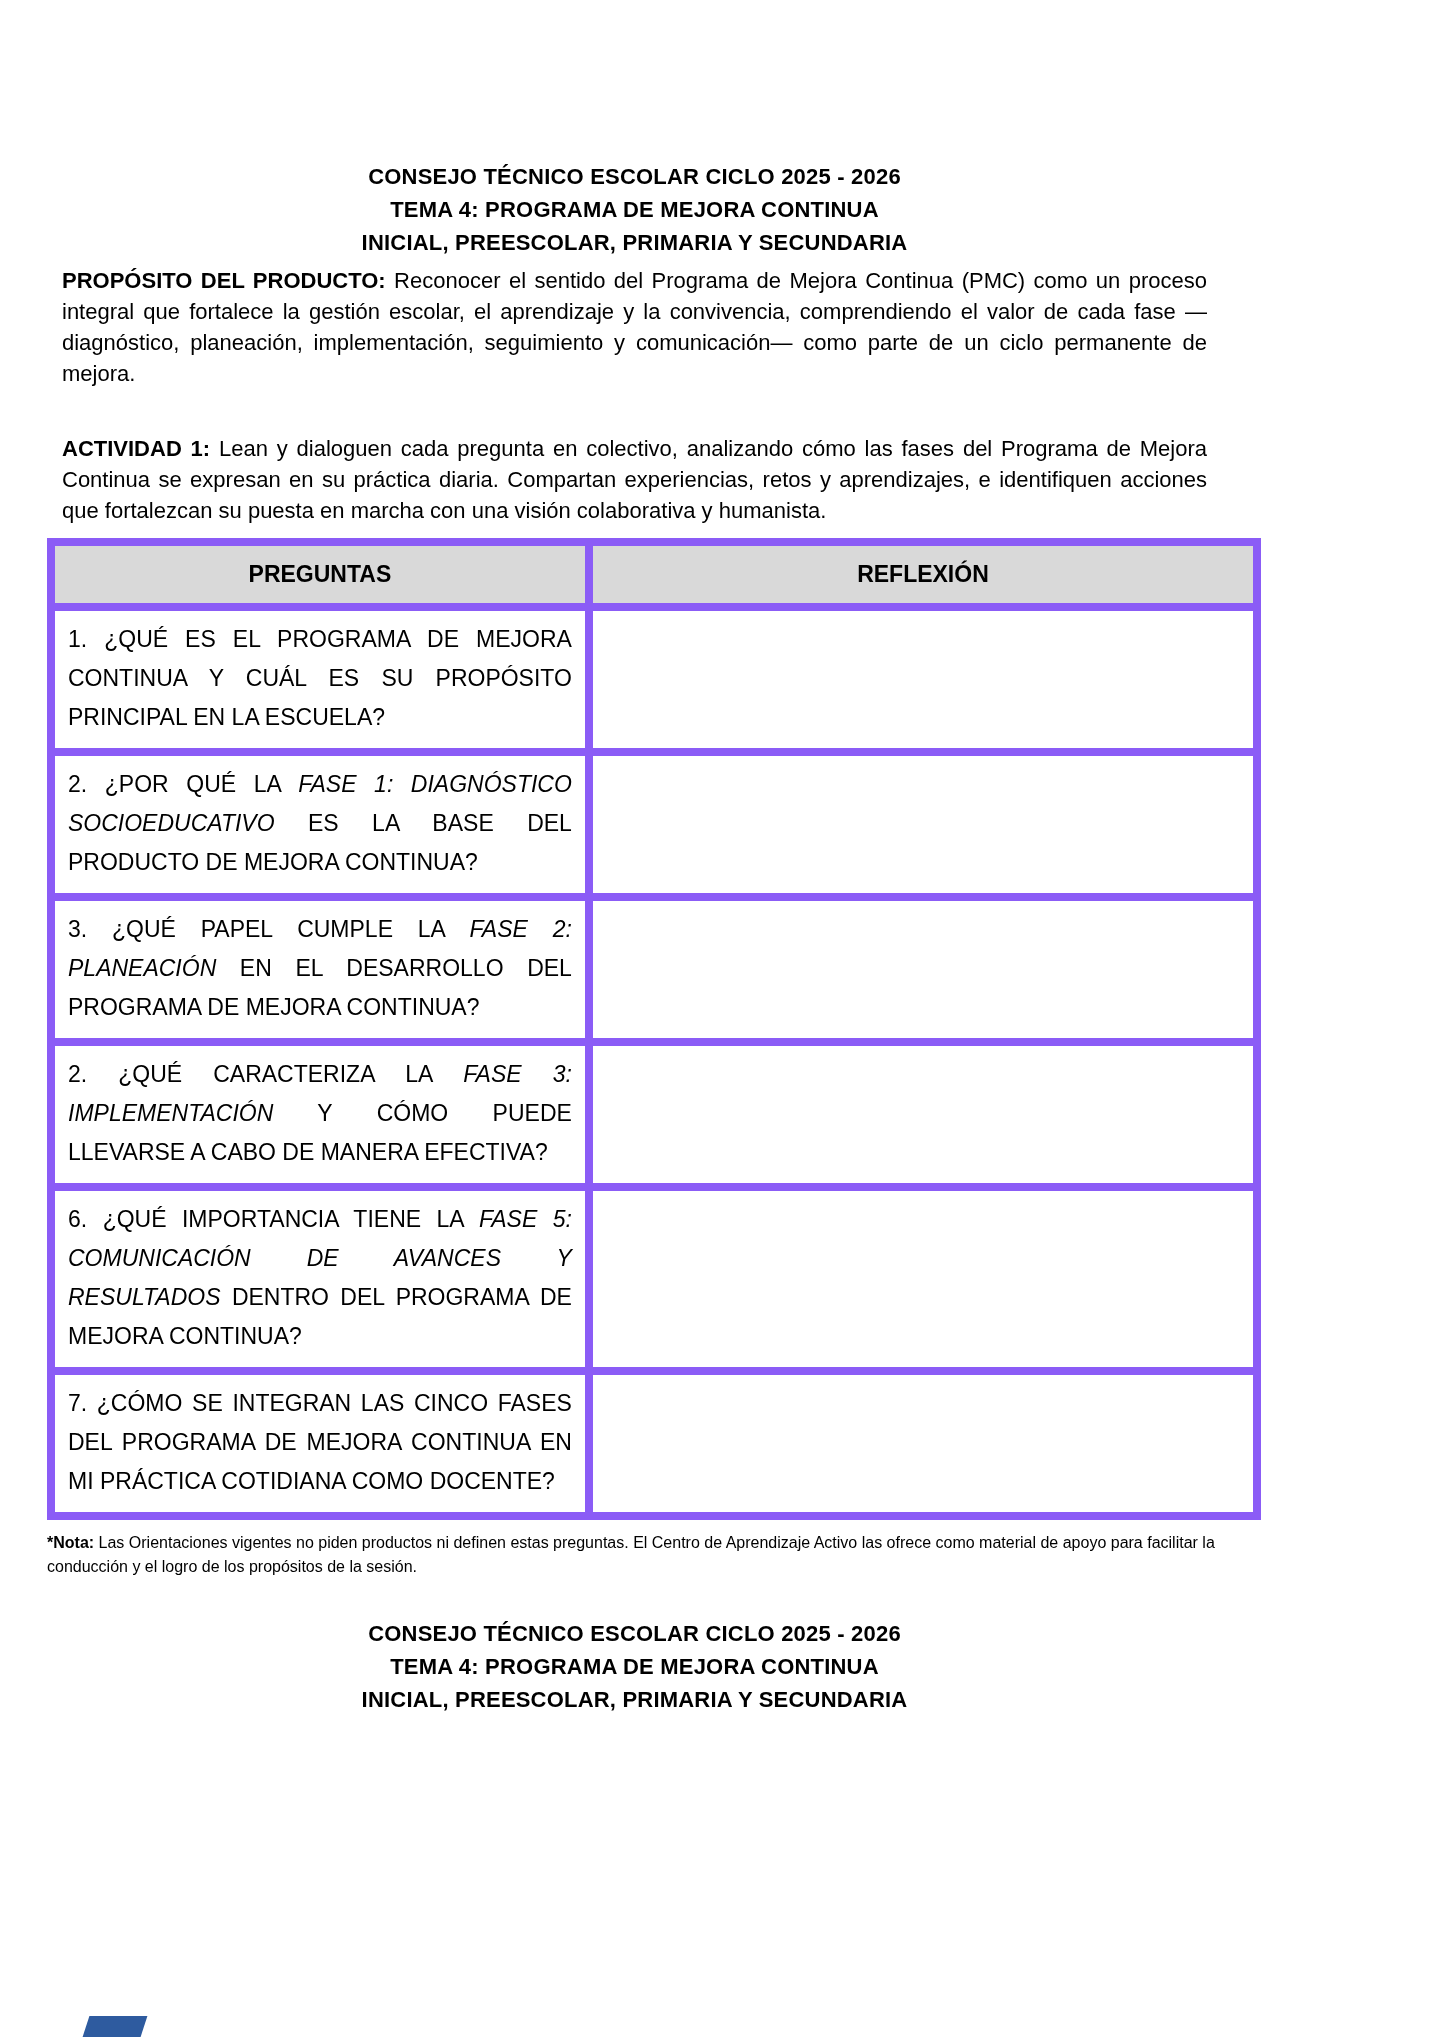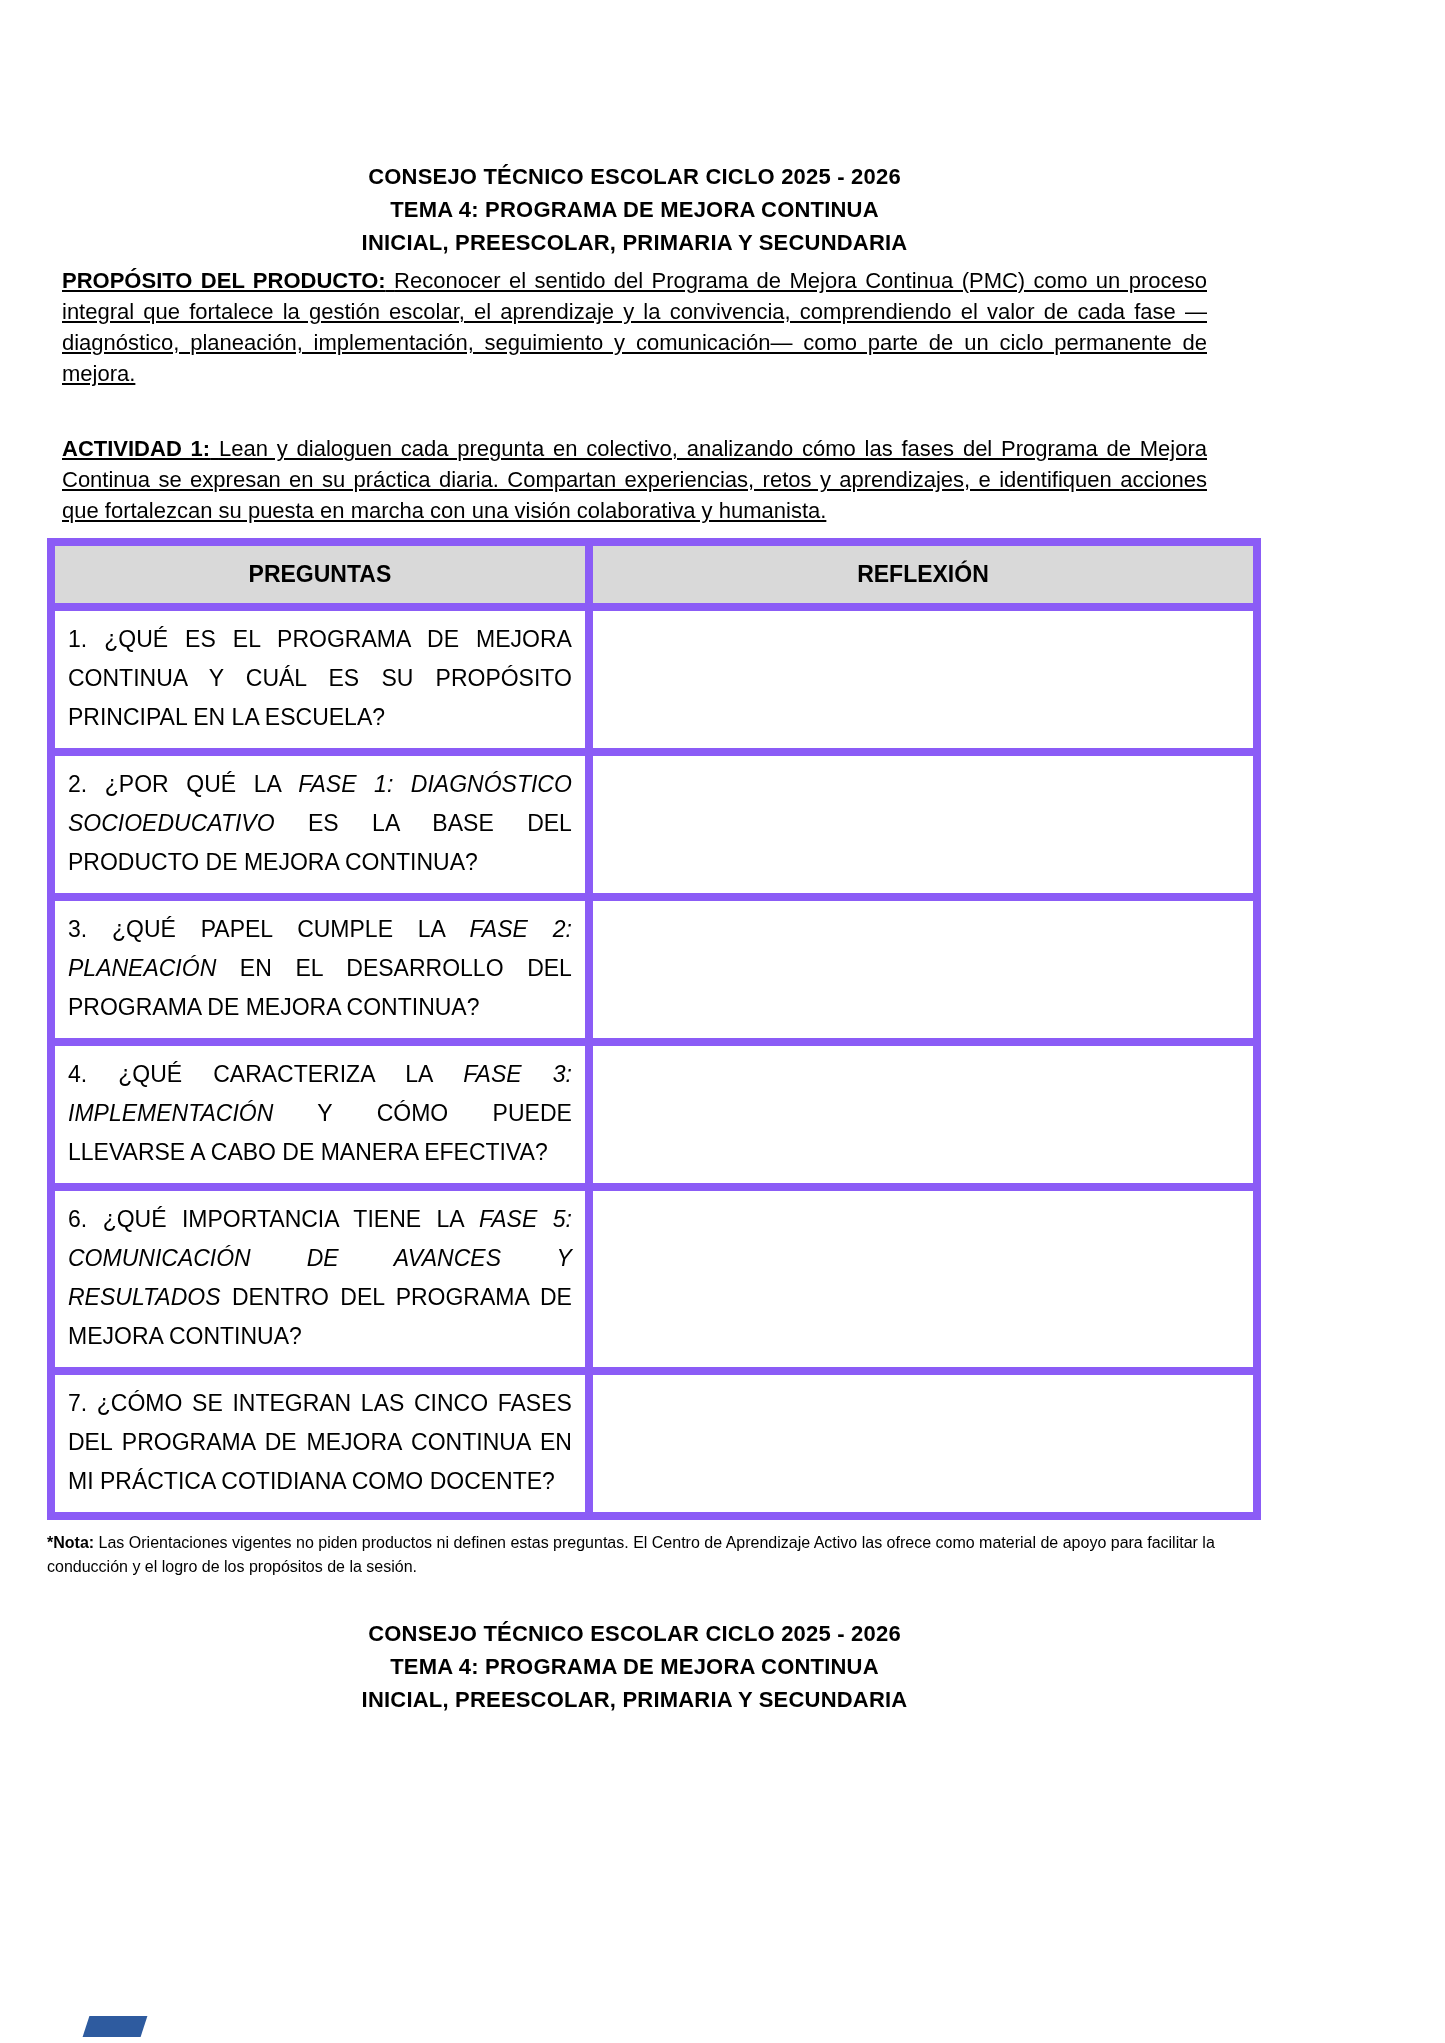--- a/index.html
+++ b/index.html
@@ -23,21 +23,20 @@
     font-weight: 700;
     font-size: 22px;
     line-height: 33px;
     letter-spacing: 0.2px;
   }
   .para {
     margin-top: 6px;
     font-size: 22px;
     line-height: 31px;
     text-align: justify;
-    text-decoration: underline;
   }
   .para.second { margin-top: 44px; }
   .para .lead { font-weight: 700; }
 
   table.qr-table {
     margin-top: 12px;
     margin-left: -15px;            
     width: 1214px;
     border-collapse: collapse;
     table-layout: fixed;
@@ -123,21 +122,21 @@
           </tr>
           <tr>
             <td class="question-cell"><span>2. ¿POR QUÉ LA </span><span class="it">FASE 1: DIAGNÓSTICO SOCIOEDUCATIVO</span><span> ES LA BASE DEL PRODUCTO DE MEJORA CONTINUA?</span></td>
             <td class="reflection-cell"></td>
           </tr>
           <tr>
             <td class="question-cell"><span>3. ¿QUÉ PAPEL CUMPLE LA </span><span class="it">FASE 2: PLANEACIÓN</span><span> EN EL DESARROLLO DEL PROGRAMA DE MEJORA CONTINUA?</span></td>
             <td class="reflection-cell"></td>
           </tr>
           <tr>
-            <td class="question-cell"><span>4. ¿QUÉ CARACTERIZA LA </span><span class="it">FASE 3: IMPLEMENTACIÓN</span><span> Y CÓMO PUEDE LLEVARSE A CABO DE MANERA EFECTIVA?</span></td>
+            <td class="question-cell"><span>2. ¿QUÉ CARACTERIZA LA </span><span class="it">FASE 3: IMPLEMENTACIÓN</span><span> Y CÓMO PUEDE LLEVARSE A CABO DE MANERA EFECTIVA?</span></td>
             <td class="reflection-cell"></td>
           </tr>
           <tr>
             <td class="question-cell"><span>6. ¿QUÉ IMPORTANCIA TIENE LA </span><span class="it">FASE 5: COMUNICACIÓN DE AVANCES Y RESULTADOS</span><span> DENTRO DEL PROGRAMA DE MEJORA CONTINUA?</span></td>
             <td class="reflection-cell"></td>
           </tr>
           <tr>
             <td class="question-cell"><span>7. ¿CÓMO SE INTEGRAN LAS CINCO FASES DEL PROGRAMA DE MEJORA CONTINUA EN MI PRÁCTICA COTIDIANA COMO DOCENTE?</span></td>
             <td class="reflection-cell"></td>
           </tr>

